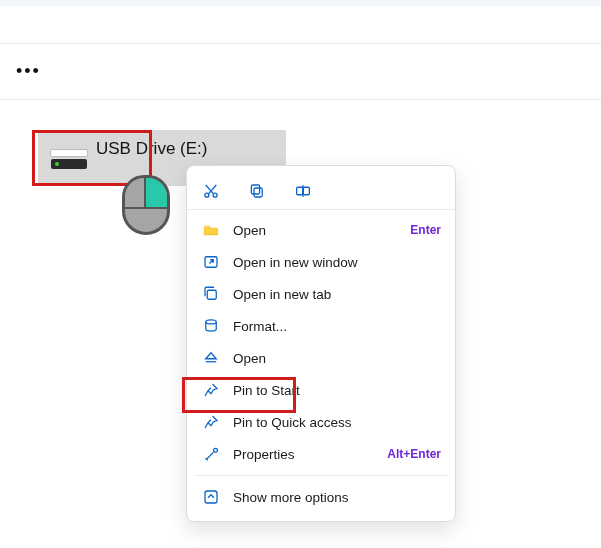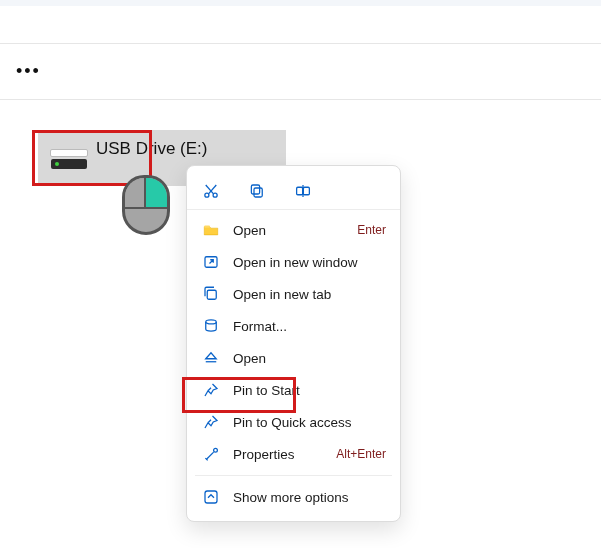--- a/index.html
+++ b/index.html
@@ -130,21 +130,21 @@
     width: 50%;
     height: 58%;
     background: #27c9a8;
     border-bottom: 2px solid #555;
   }
   
   .context-menu {
     position: absolute;
     top: 65px;
     left: 186px;
-    width: 215px;
+    width: 270px;
     background: #fff;
     border: 1px solid #dcdcdc;
     border-radius: 8px;
     box-shadow: 0 8px 22px rgba(0,0,0,0.12);
     padding: 6px 0 8px 0;
   }
   .cm-iconrow {
     height: 38px;
     display: flex;
     align-items: center;
@@ -180,21 +180,22 @@
     color: #0a63c9;
     flex-shrink: 0;
   }
   .cm-label {
     flex: 1;
     font-size: 13.5px;
     color: #1a1a1a;
   }
   .cm-short {
     font-size: 12px;
-    color: #7f1d1d;
+    color: #6d28d9;
+    font-weight: bold;
   }
   .cm-sep {
     height: 1px;
     background: #ececec;
     margin: 5px 8px;
   }
   .hl-format {
     top: 280px;
     left: 182px;
     width: 114px;

